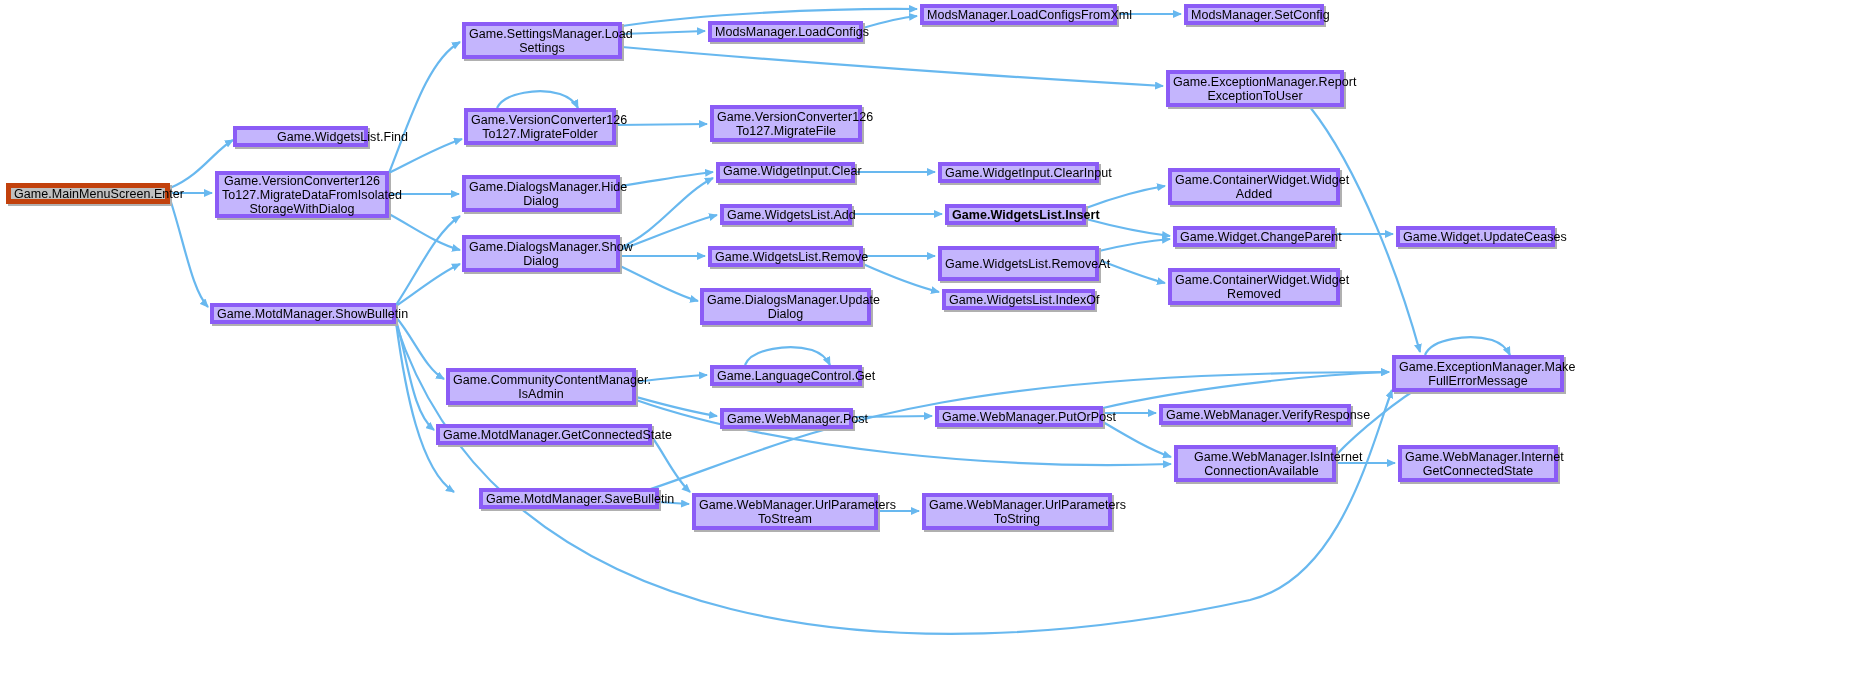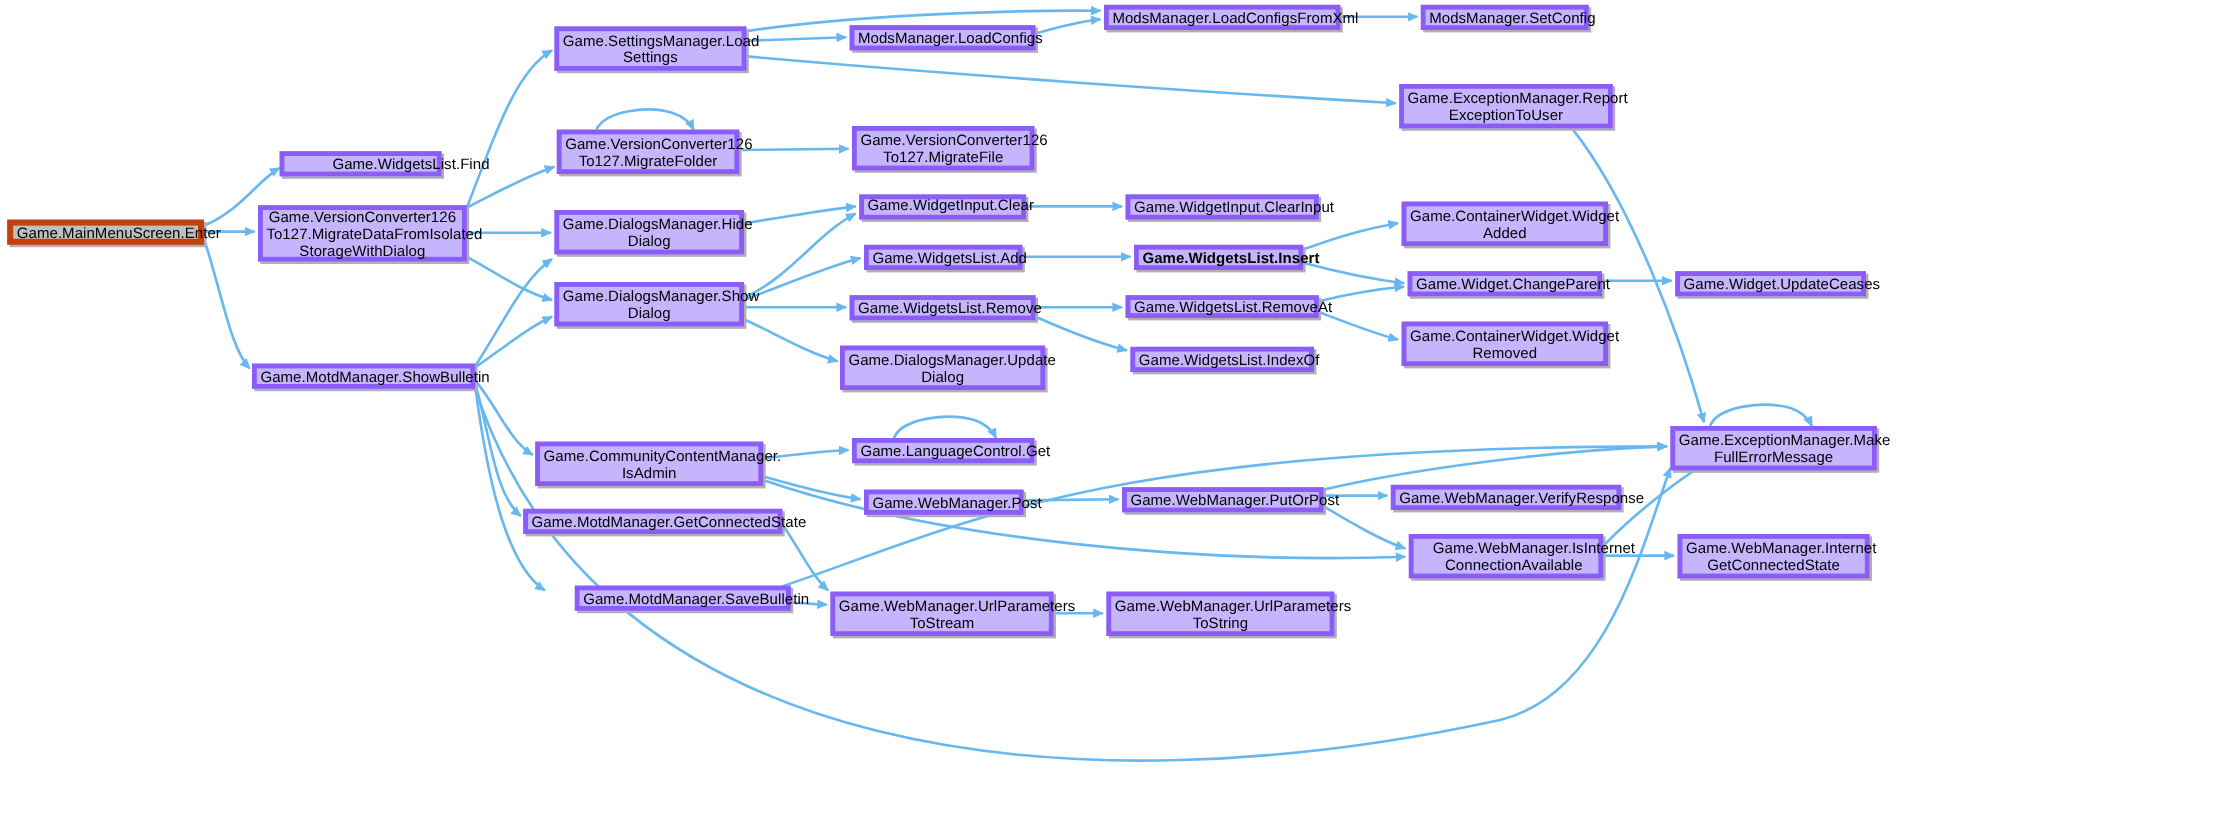--- a/index.html
+++ b/index.html
@@ -187,21 +187,21 @@
       </div>
       <div class="node" style="left: 920px; top: 4px; width: 197px; height: 21px;">
         <span class="node-label">ModsManager.LoadConfigsFromXml</span>
       </div>
       <div class="node" style="left: 938px; top: 162px; width: 161px; height: 21px;">
         <span class="node-label">Game.WidgetInput.ClearInput</span>
       </div>
       <div class="node" style="left: 945px; top: 204px; width: 141px; height: 21px; font-weight: bold;">
         <span class="node-label">Game.WidgetsList.Insert</span>
       </div>
-      <div class="node" style="left: 938px; top: 246px; width: 161px; height: 19px;">
+      <div class="node" style="left: 938px; top: 246px; width: 161px; height: 35px;">
         <span class="node-label">Game.WidgetsList.RemoveAt</span>
       </div>
       <div class="node" style="left: 942px; top: 289px; width: 153px; height: 21px;">
         <span class="node-label">Game.WidgetsList.IndexOf</span>
       </div>
       <div class="node" style="left: 935px; top: 406px; width: 168px; height: 21px;">
         <span class="node-label">Game.WebManager.PutOrPost</span>
       </div>
       <div class="node" style="left: 922px; top: 493px; width: 190px; height: 37px;">
         <span class="node-label">Game.WebManager.UrlParameters

